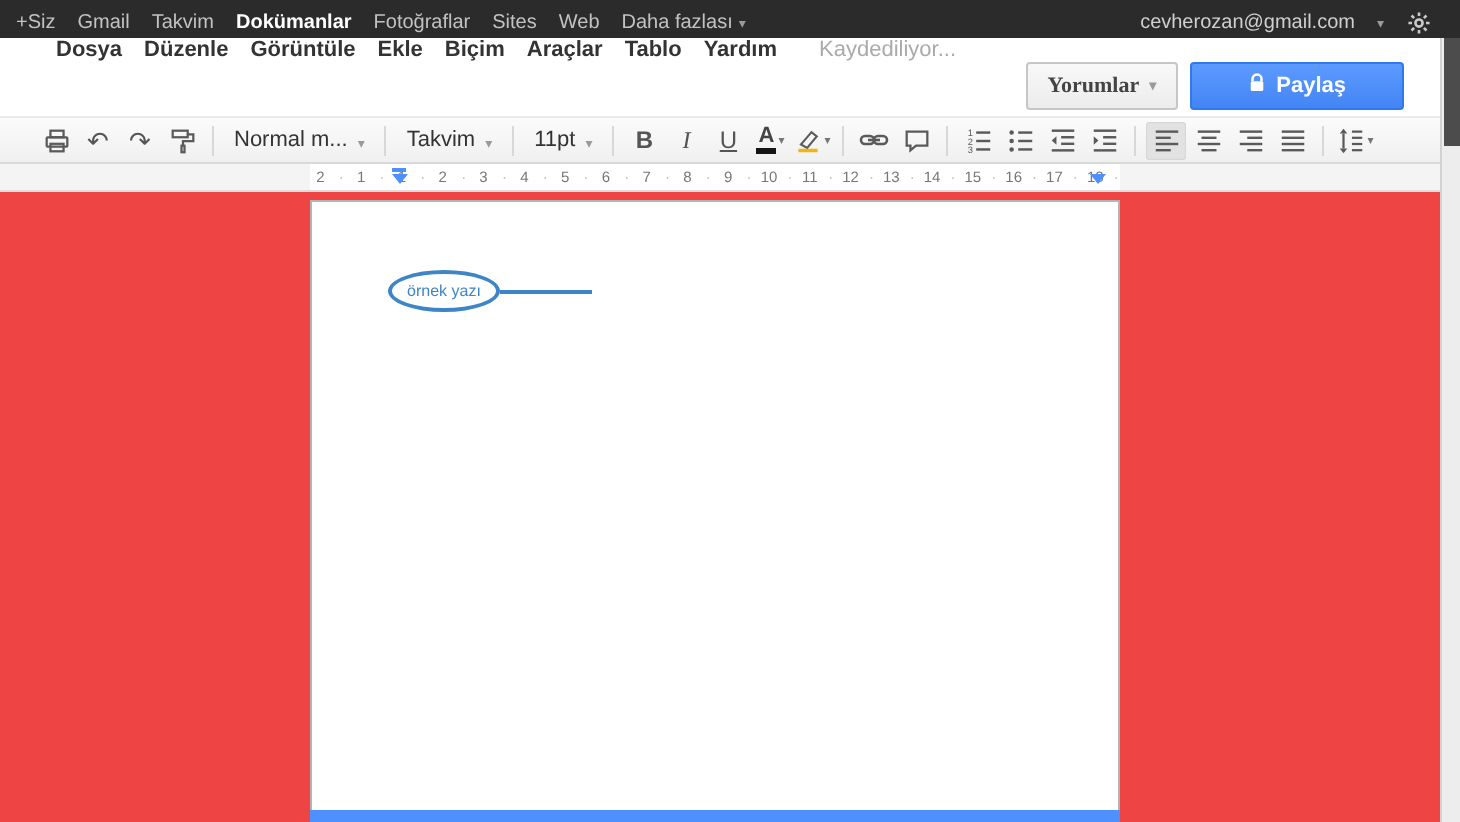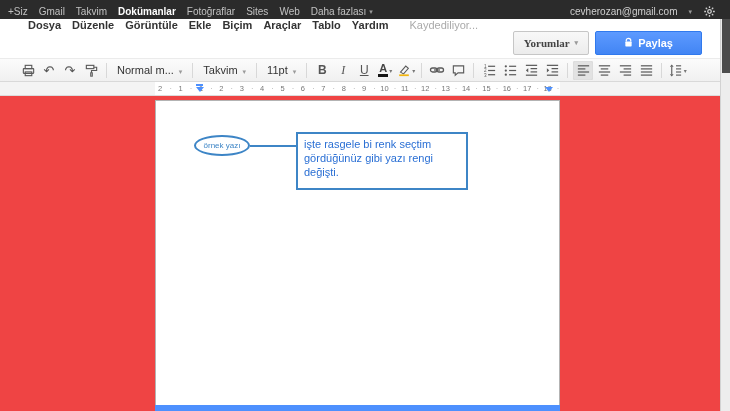--- a/index.html
+++ b/index.html
@@ -356,23 +356,20 @@
         <div class="tri"></div>
       </div>
   </div>
 
   <div class="canvas">
     <div class="page">
       <div class="ellipse">
         <span>örnek yazı</span>
       </div>
       <div class="connector"></div>
-      <div class="callout">
-        <span>işte rasgele bi renk seçtim gördüğünüz gibi yazı rengi değişti.</span>
-      </div>
     </div>
     <div class="bottom-strip"></div>
     <div class="watermark">uTTKulere.com</div>
   </div>
 
   <div class="vscroll">
     <div class="vthumb"></div>
   </div>
 
 </div>

